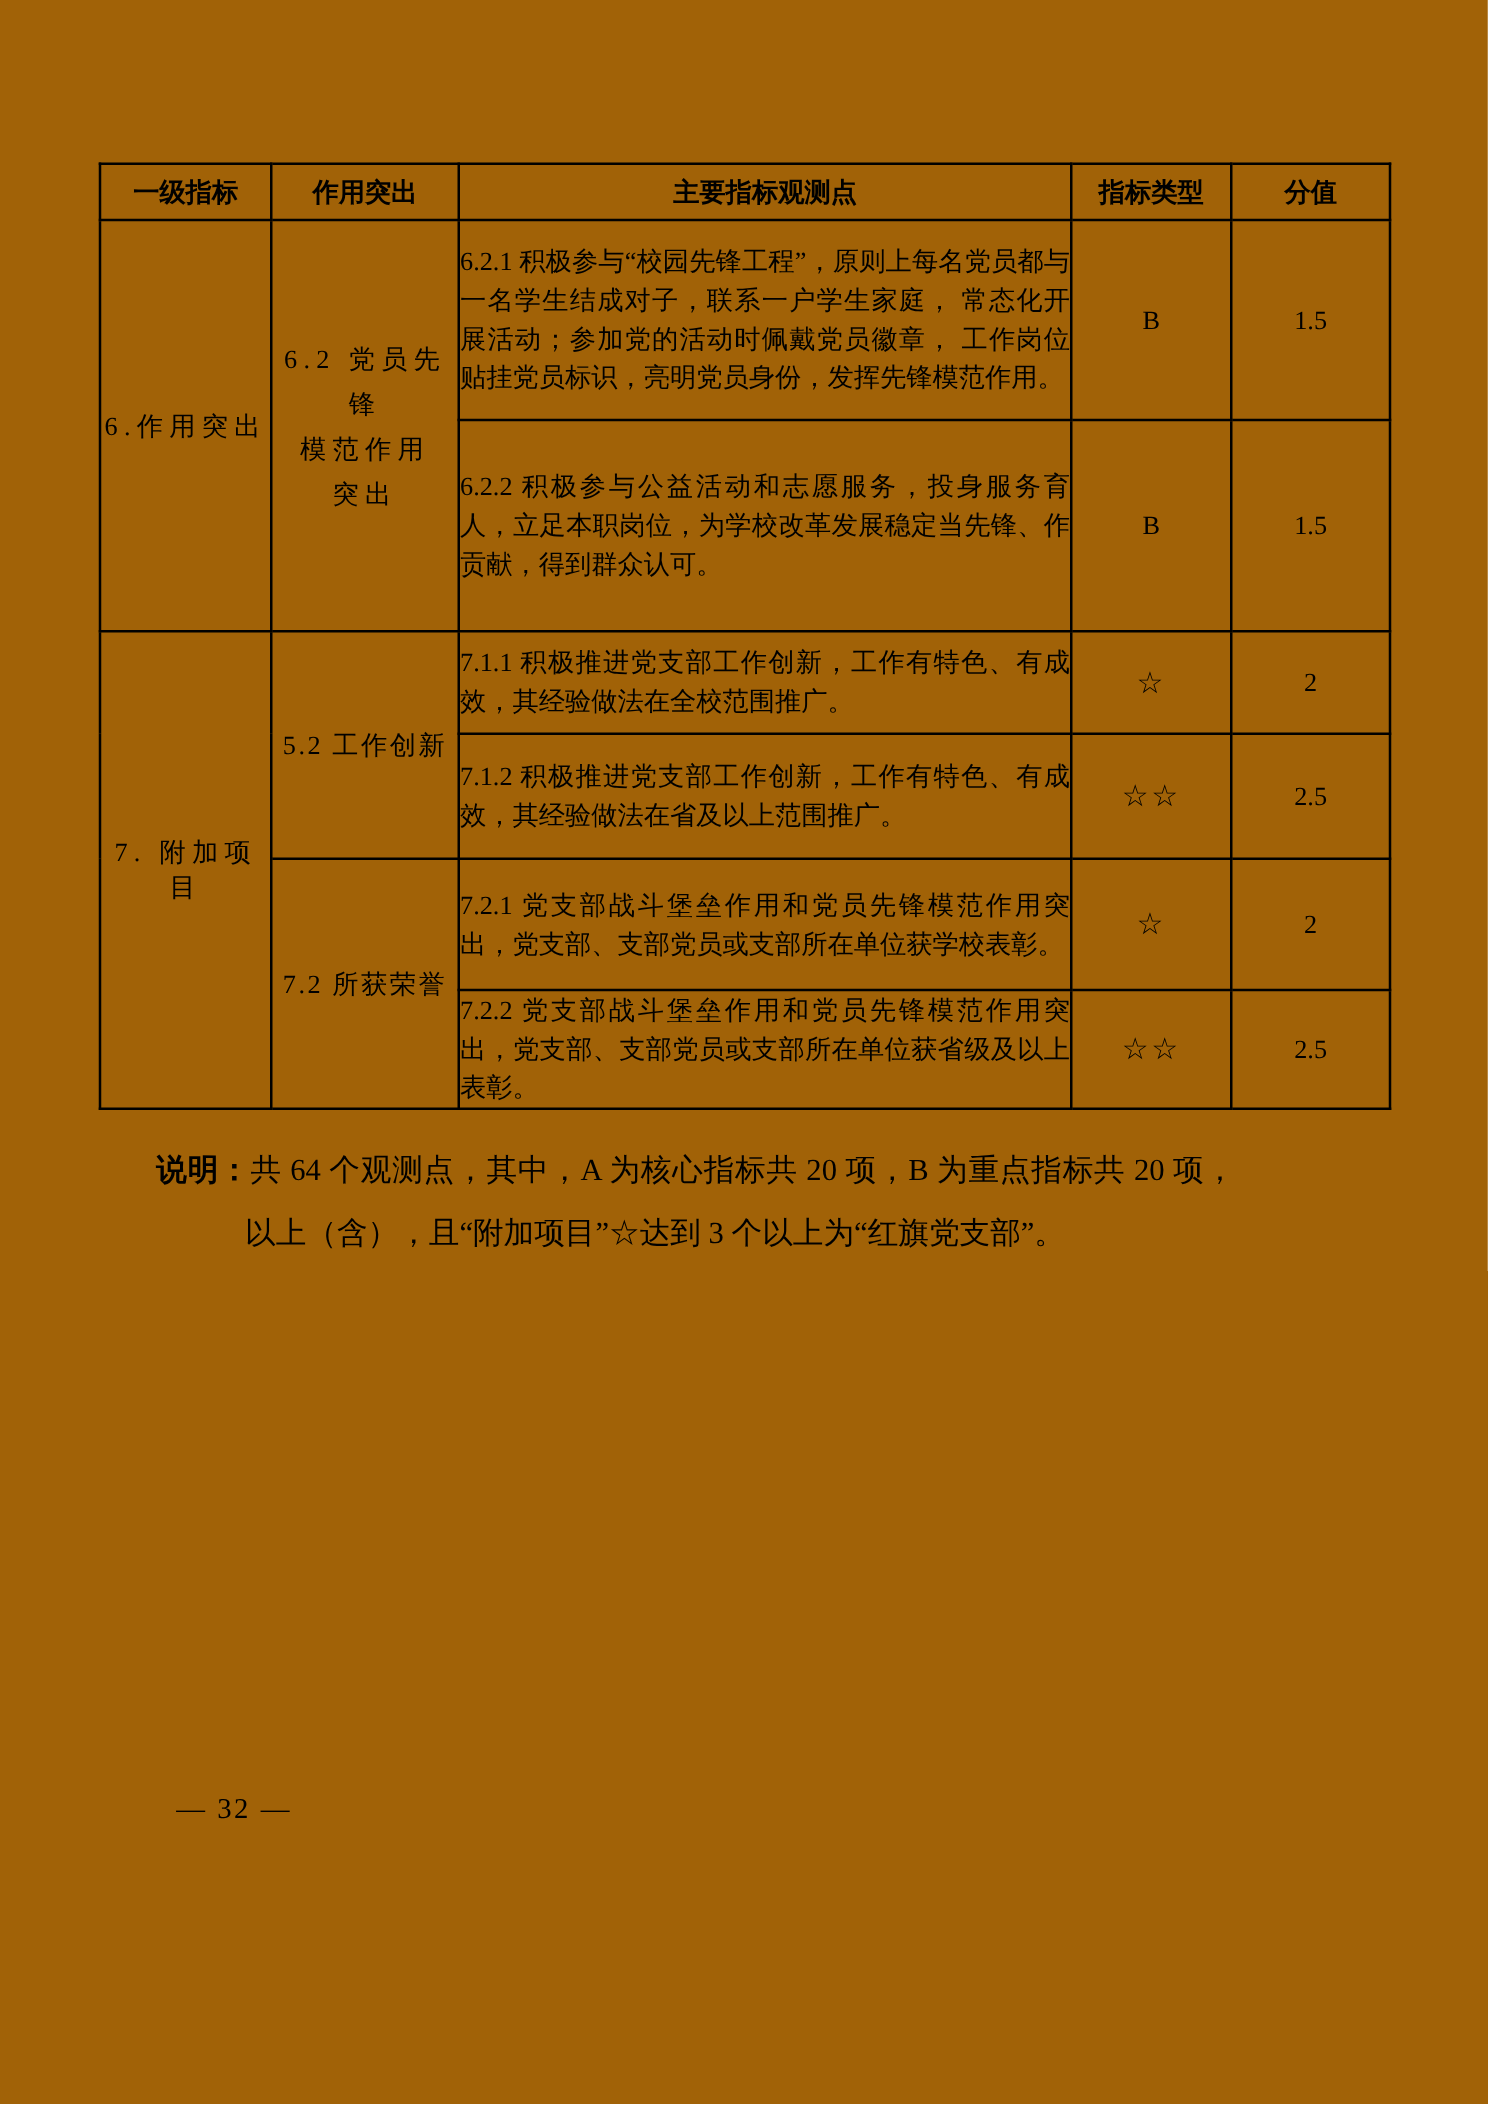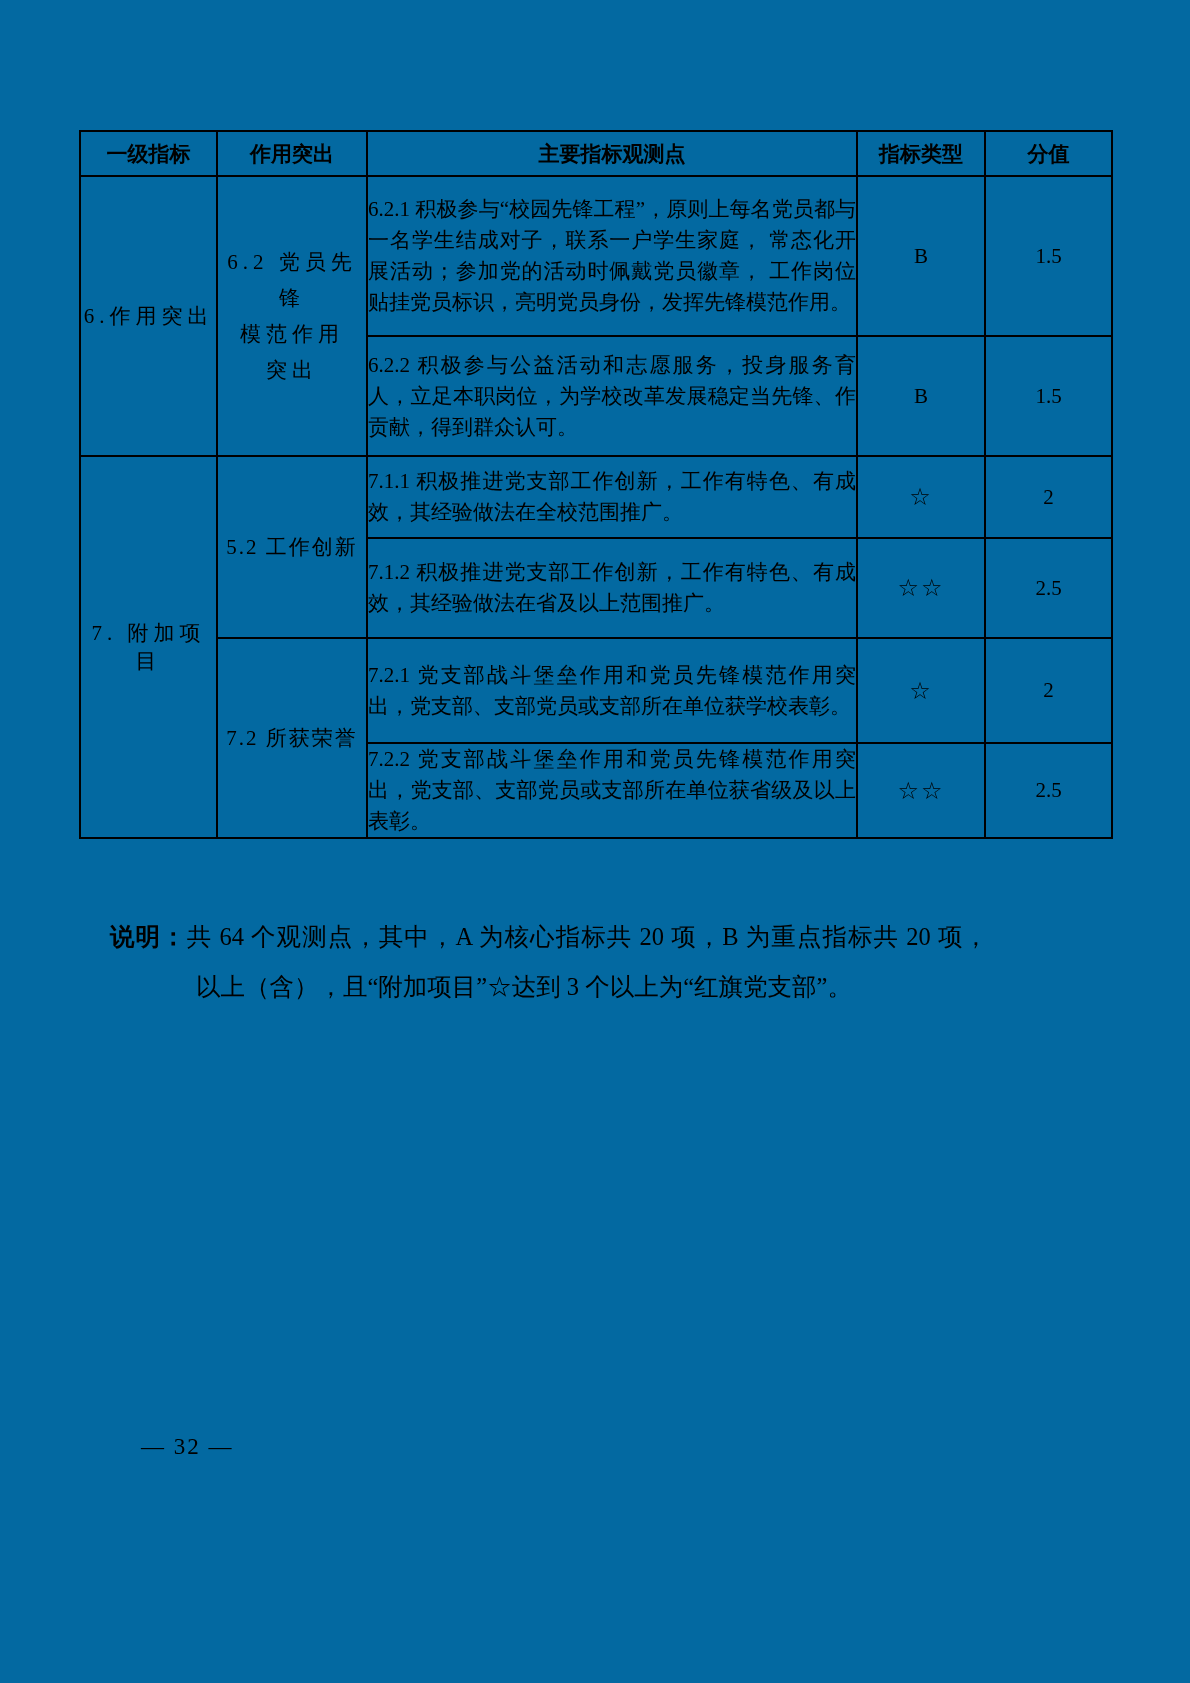--- a/index.html
+++ b/index.html
@@ -5,21 +5,21 @@
   html,body { margin:0; padding:0; }
   body {
     width:1190px; height:1683px;
     background:#ffffff;
     color:#000;
     font-family:"Liberation Serif", serif;
   }
   .page {
     position:relative;
     width:1190px; height:1683px;
-    background:#0369a1;
+    background:#a16207;
     overflow:hidden;
   }
 
   
   table.ind {
     position:absolute; left:79px; top:130px;
     width:1032px;
     border-collapse:collapse;
     table-layout:fixed;
   }
@@ -79,20 +79,21 @@
   .note-line.cont {
     margin-left:86px;
     width:792px;
   }
   .note-line.last {
     text-align-last:left;
   }
   .note-label {
     font-family:"Liberation Sans", sans-serif;
     font-weight:bold;
+    margin-left:15px;
   }
 
   
   .pagenum {
     position:absolute;
     left:141px; top:1434px;
     font-size:23px;
     letter-spacing:2px;
   }
 </style>
@@ -119,21 +120,21 @@
     </tr>
     <tr style="height:160px">
       <td class="lv1" rowspan="2">6.作用突出</td>
       <td class="lv2pre" rowspan="2">6.2 党员先锋
 模范作用
 突出</td>
       <td class="obs">6.2.1 积极参与“校园先锋工程”，原则上每名党员都与一名学生结成对子，联系一户学生家庭， 常态化开展活动；参加党的活动时佩戴党员徽章， 工作岗位贴挂党员标识，亮明党员身份，发挥先锋模范作用。</td>
       <td class="typ">B</td>
       <td class="scr">1.5</td>
     </tr>
-    <tr style="height:120px">
+    <tr style="height:169px">
       <td class="obs">6.2.2 积极参与公益活动和志愿服务，投身服务育人，立足本职岗位，为学校改革发展稳定当先锋、作贡献，得到群众认可。</td>
       <td class="typ">B</td>
       <td class="scr">1.5</td>
     </tr>
     <tr style="height:82px">
       <td class="lv1" rowspan="4">7. 附加项目</td>
       <td class="lv2" rowspan="2">5.2 工作创新</td>
       <td class="obs">7.1.1 积极推进党支部工作创新，工作有特色、有成效，其经验做法在全校范围推广。</td>
       <td class="typ star">☆</td>
       <td class="scr">2</td>

